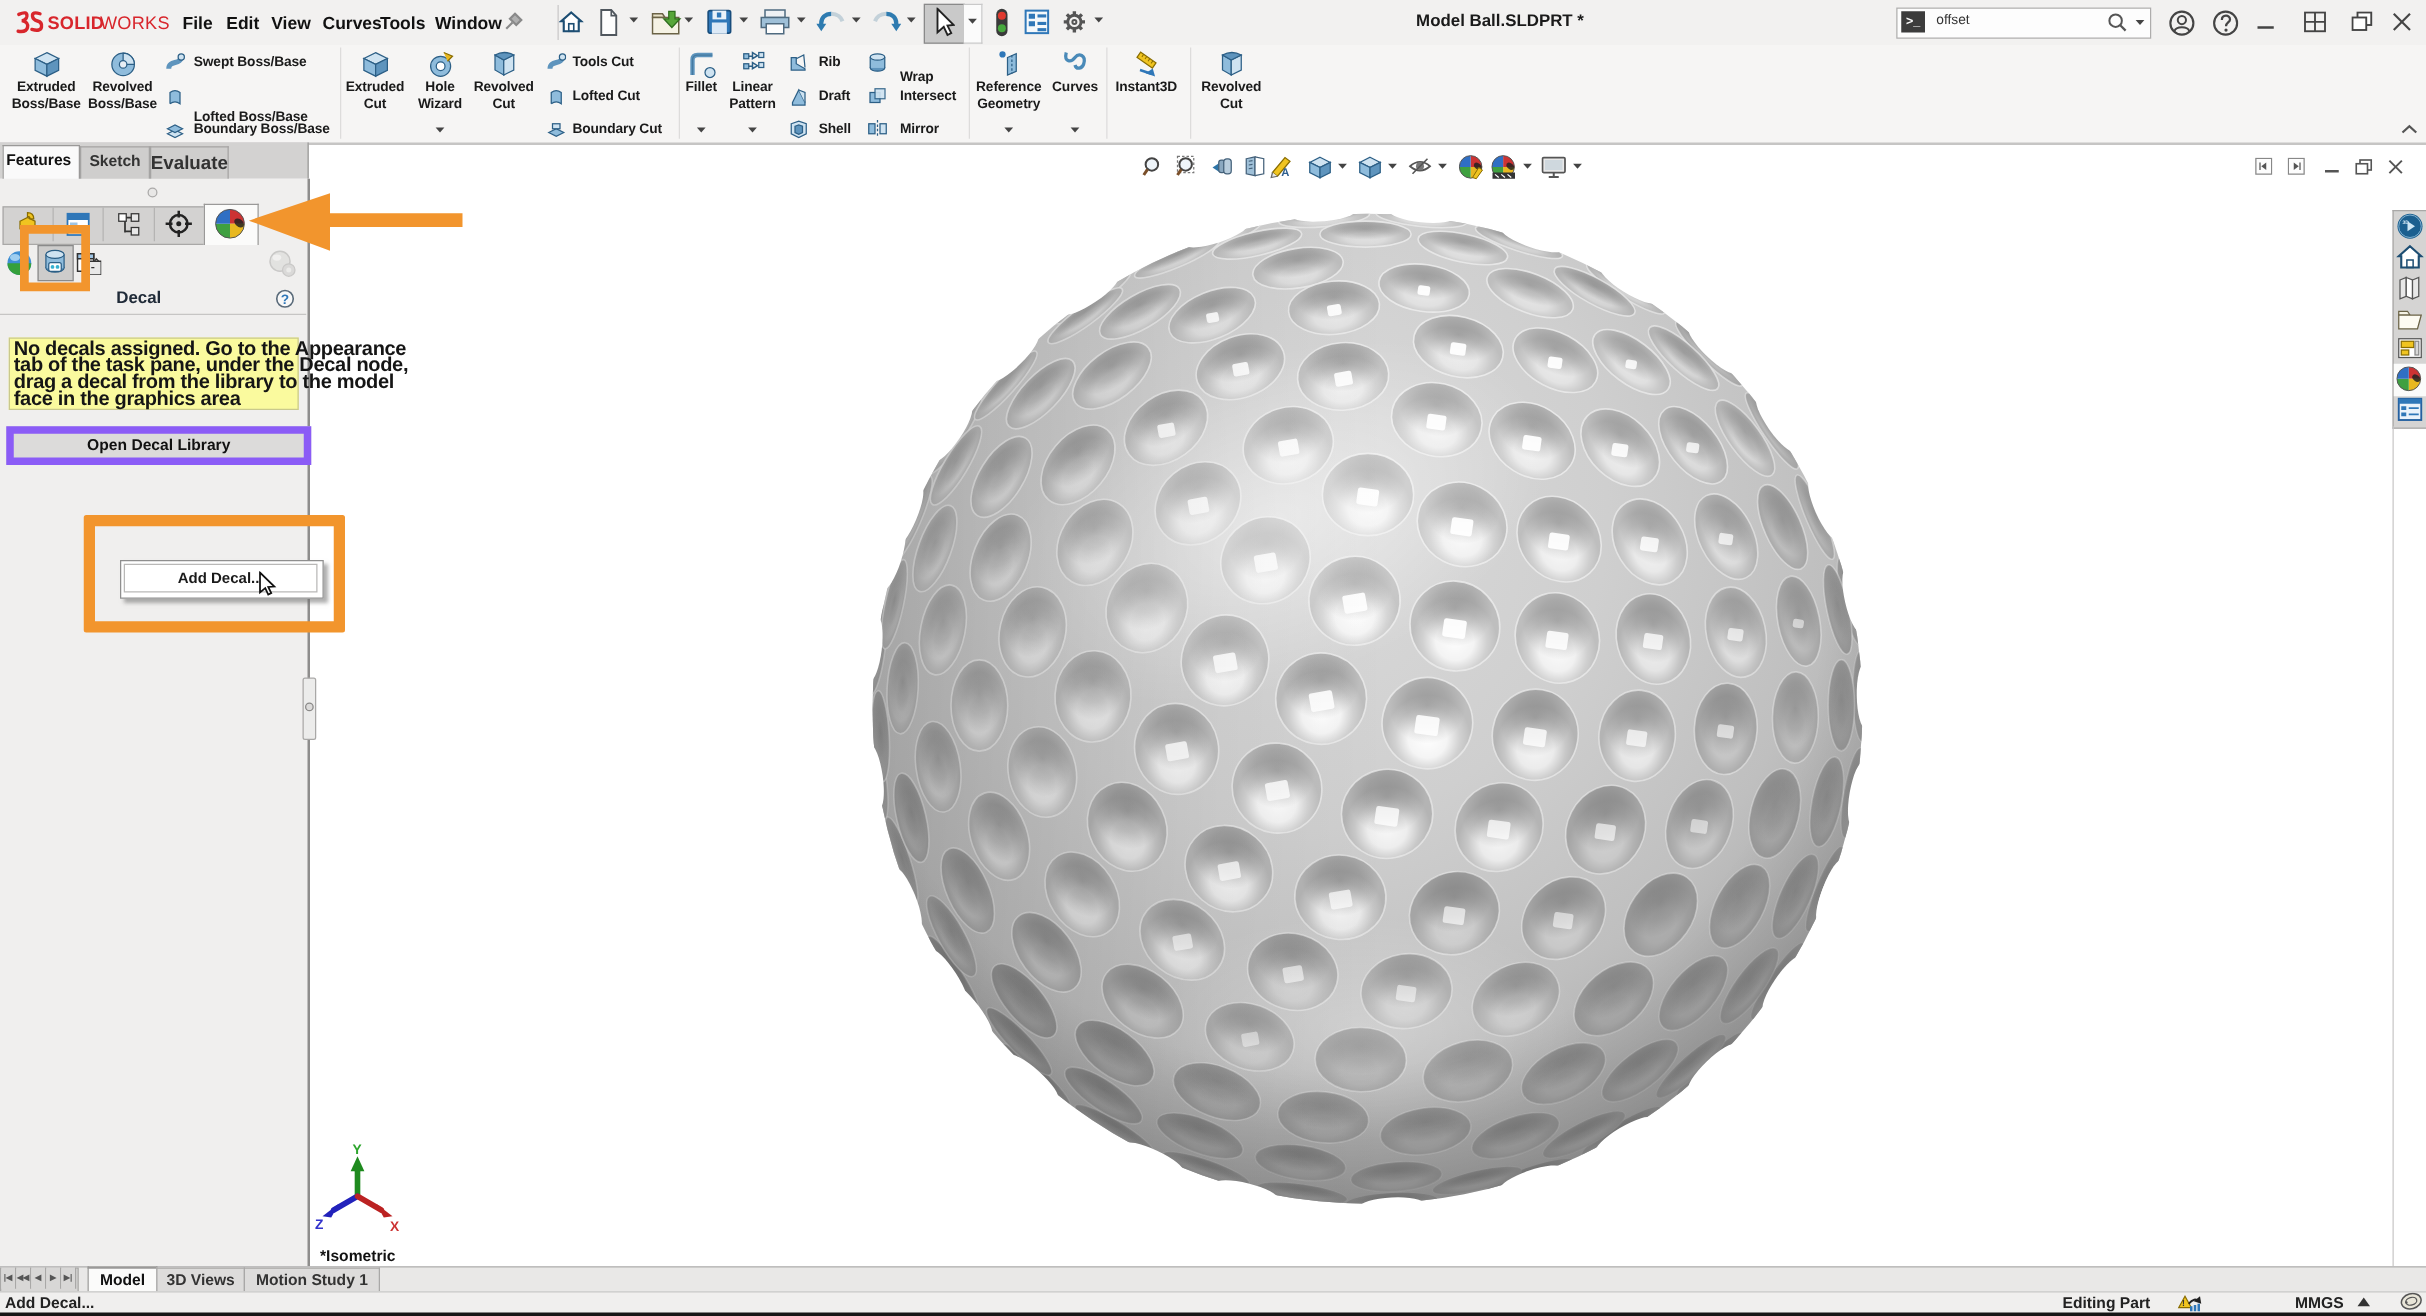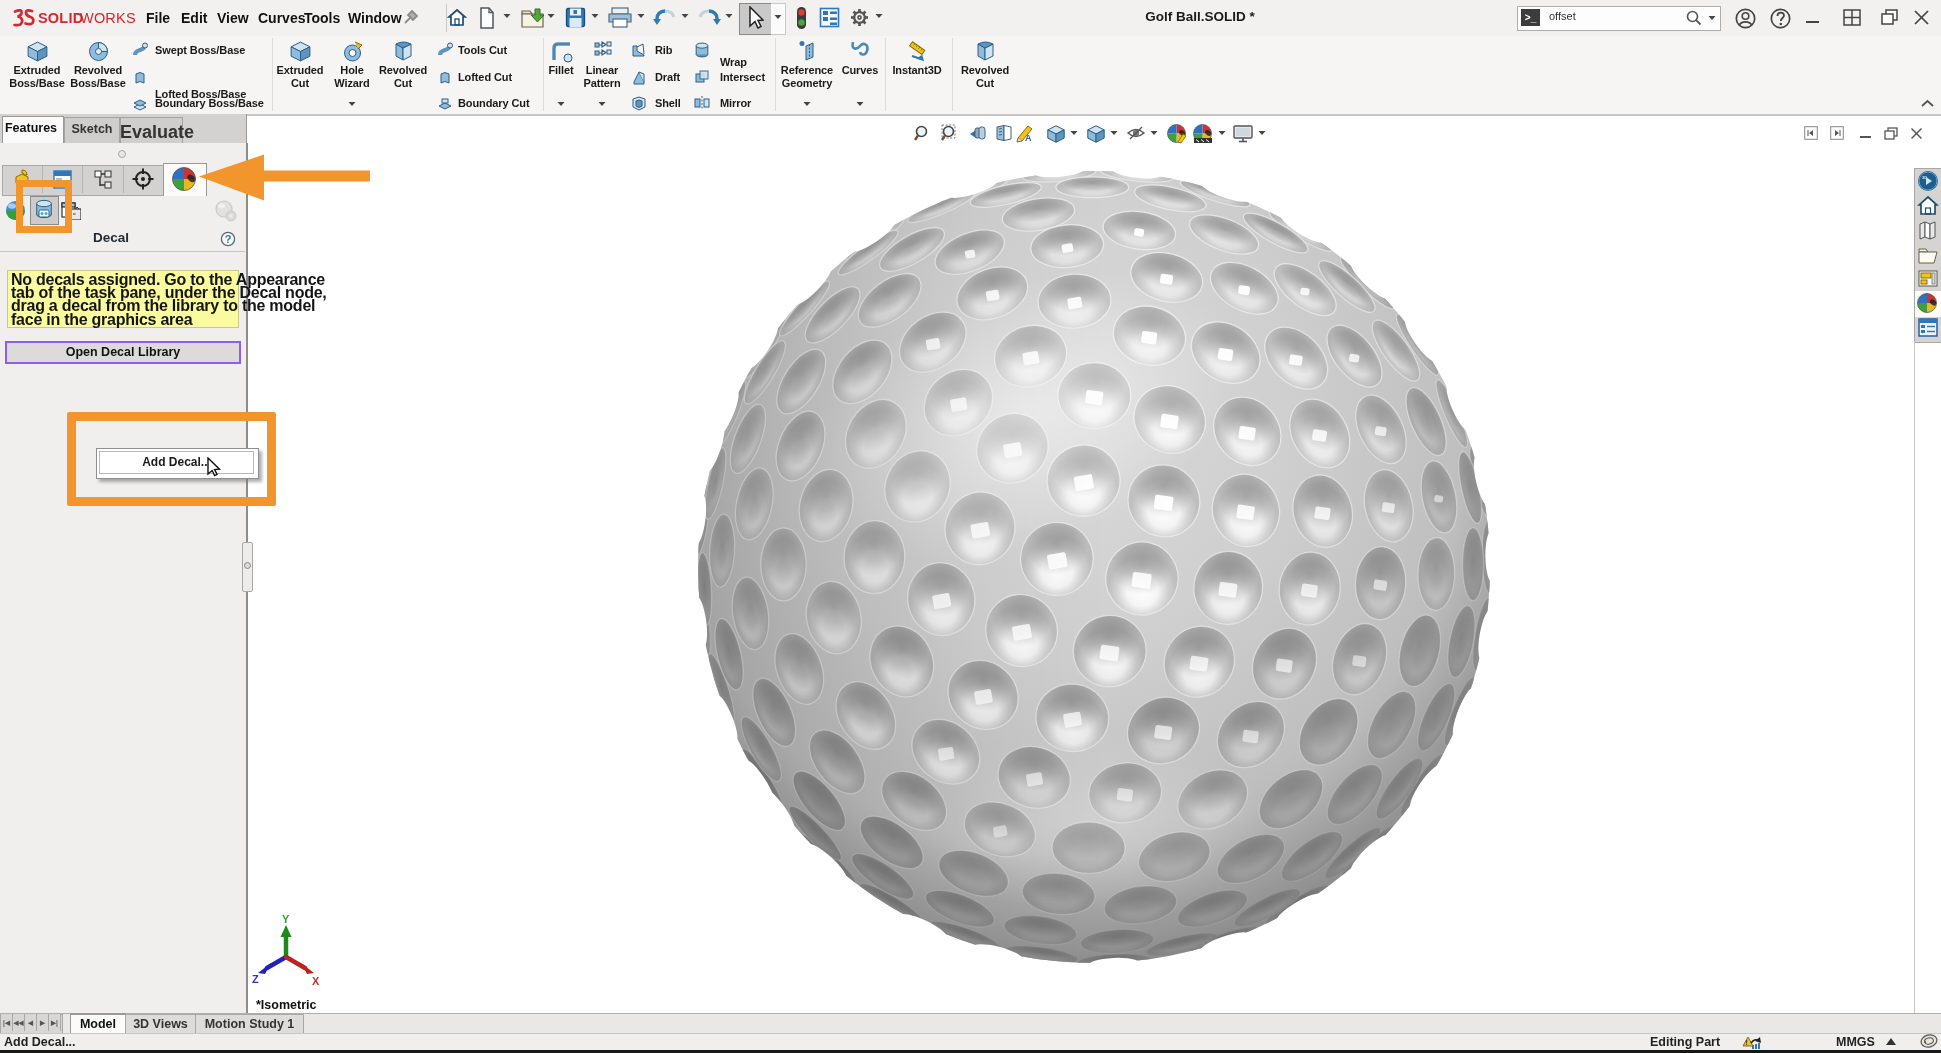--- a/index.html
+++ b/index.html
@@ -112,21 +112,21 @@
     <line x1="5.0" y1="10.5" x2="2.0" y2="10.5" stroke="#555" stroke-width="2.7"></line>
     <line x1="6.6" y1="6.6" x2="4.5" y2="4.5" stroke="#555" stroke-width="2.7"></line>
     <line x1="10.5" y1="5.0" x2="10.5" y2="2.0" stroke="#555" stroke-width="2.7"></line>
     <line x1="14.4" y1="6.6" x2="16.5" y2="4.5" stroke="#555" stroke-width="2.7"></line>
     <circle cx="10.5" cy="10.5" r="5.3" fill="none" stroke="#555" stroke-width="2.3"></circle>
     <circle cx="10.5" cy="10.5" r="1.6" fill="none" stroke="#555" stroke-width="1.6"></circle>
   </svg>
 <svg style="position:absolute;left:875px;top:13px" width="8" height="6">
     <polygon points="0.5,1 7.5,1 4,5" fill="#444"></polygon>
   </svg>
-<div class="ab" style="left:1000px;top:9px;width:400px;text-align:center;font-size:13.5px;font-weight:600;color:#1a1a1a;">Golf Ball.SOLID *</div>
+<div class="ab" style="left:1000px;top:9px;width:400px;text-align:center;font-size:13.5px;font-weight:600;color:#1a1a1a;">Model Ball.SLDPRT *</div>
 <div class="ab" style="left:1517px;top:6px;width:202px;height:23px;background:#fdfdfd;border:1px solid #aeadac;"></div>
 <div class="ab" style="left:1521px;top:9px;width:19px;height:17px;background:#3c3c3c;color:#fff;font-size:10px;line-height:17px;text-align:center;">&gt;_</div>
 <div class="ab" style="left:1549px;top:10px;font-size:11px;font-weight:400;color:#333;">offset</div>
 <svg style="position:absolute;left:1686px;top:10px;" width="16" height="16" viewBox="0 0 16 16">
     <circle cx="6.5" cy="6.5" r="5" fill="none" stroke="#555" stroke-width="1.6"></circle>
     <line x1="10.2" y1="10.2" x2="14.5" y2="14.5" stroke="#555" stroke-width="1.8"></line>
   </svg>
 <svg style="position:absolute;left:1708px;top:15px" width="8" height="6">
     <polygon points="0.5,1 7.5,1 4,5" fill="#444"></polygon>
   </svg>
@@ -324,21 +324,21 @@
 <div class="lbl" style="left:940px;top:64px;width:90px;">Revolved<br>Cut</div>
 <svg style="position:absolute;left:1920px;top:98px;" width="15" height="11" viewBox="0 0 15 11">
     <path d="M2,8 L7.5,3 L13,8" fill="none" stroke="#555" stroke-width="1.8"></path>
   </svg>
 <div class="ab" style="left:0;top:114px;width:246px;height:29px;background:#d3d2d1;border-right:1px solid #9a9998;"></div>
 <div class="ab" style="left:64px;top:117px;width:54px;height:26px;background:#cfcecd;border:1px solid #a5a4a3;border-bottom:none;"></div>
 <div class="ab" style="left:120px;top:117px;width:61px;height:26px;background:#cfcecd;border:1px solid #a5a4a3;border-bottom:none;"></div>
 <div class="ab" style="left:2px;top:116px;width:60px;height:27px;background:#fafafa;border:1px solid #9a9998;border-bottom:none;"></div>
 <div class="ab" style="left:2px;top:121px;width:58px;font-size:12.5px;color:#111;text-align:center;">Features</div>
 <div class="ab" style="left:64px;top:122px;width:56px;font-size:12.5px;font-weight:600;color:#333;text-align:center;">Sketch</div>
-<div class="ab" style="left:120px;top:122px;width:63px;font-size:18px;font-weight:600;color:#333;text-align:center;">Evaluate</div>
+<div class="ab" style="left:120px;top:122px;width:63px;font-size:15px;font-weight:600;color:#333;text-align:center;">Evaluate</div>
 <div class="ab" style="left:0;top:143px;width:246px;height:870px;background:#f0efee;border-right:2px solid #8e8d8c;"></div>
 <div class="ab" style="left:118px;top:150px;width:6px;height:6px;border:1px solid #aaa9a8;border-radius:50%;background:#e8e7e6;"></div>
 <div class="ab" style="left:242px;top:542px;width:9px;height:48px;background:#ececeb;border:1px solid #a9a8a7;border-radius:2px;"></div>
 <div class="ab" style="left:243.5px;top:562px;width:5px;height:5px;border:1px solid #8a8988;border-radius:50%;background:#dcdbda;"></div>
 <div class="ab" style="left:2px;top:165px;width:202px;height:29px;background:#d3d2d1;border:1px solid #a9a8a7;"></div>
 <div class="ab" style="left:42px;top:166px;width:1px;height:27px;background:#b5b4b3;"></div>
 <div class="ab" style="left:82px;top:166px;width:1px;height:27px;background:#b5b4b3;"></div>
 <div class="ab" style="left:123px;top:166px;width:1px;height:27px;background:#b5b4b3;"></div>
 <div class="ab" style="left:163px;top:163px;width:42px;height:32px;background:#fbfbfa;border:1px solid #9a9998;border-bottom:none;"></div>
 <svg style="position:absolute;left:11px;top:168px;" width="22" height="22" viewBox="0 0 22 22">
@@ -410,21 +410,21 @@
     </g>
   </svg>
 <div class="ab" style="left:0px;top:230px;width:222px;text-align:center;font-size:13.5px;color:#202b38;">Decal</div>
 <svg style="position:absolute;left:220px;top:231px;" width="16" height="16" viewBox="0 0 16 16">
     <circle cx="8" cy="8" r="6.6" fill="#f8f8f8" stroke="#5a6b7a" stroke-width="1.3"></circle>
     <text x="8" y="12" text-anchor="middle" font-size="11" font-weight="700" fill="#2f77b8">?</text>
   </svg>
 <div class="ab" style="left:0;top:251px;width:245px;height:1px;background:#c6c5c4;"></div>
 <div class="ab" style="left:7px;top:270px;width:230px;height:56px;background:#fafa9e;border:1px solid #c9c98c;"></div>
 <div class="ab" style="left:11px;top:273px;width:240px;font-size:16px;color:#151515;line-height:13.2px;letter-spacing:-0.25px;white-space:nowrap;">No decals assigned. Go to the Appearance<br>tab of the task pane, under the Decal node,<br>drag a decal from the library to the model<br>face in the graphics area</div>
-<div class="ab" style="left:5px;top:341px;width:232px;height:19px;background:#dcdbda;border:2px solid #8b5cf6;font-size:12.5px;color:#111;text-align:center;line-height:19px;">Open Decal Library</div>
+<div class="ab" style="left:5px;top:341px;width:232px;height:19px;background:#dcdbda;border:6px solid #8b5cf6;font-size:12.5px;color:#111;text-align:center;line-height:19px;">Open Decal Library</div>
 <svg class="ab" style="left:689px;top:162px;" width="810" height="810" viewBox="0 0 810 810">
 <defs>
 <clipPath id="ballclip">
         <circle cx="405" cy="405" r="396"></circle>
       </clipPath>
 <radialGradient id="base" cx="0.42" cy="0.30" r="0.85">
 <stop offset="0" stop-color="#dbdbdb"></stop>
         <stop offset="0.38" stop-color="#cfcfcf"></stop>
 <stop offset="0.64" stop-color="#bfbfbf"></stop>
         <stop offset="0.85" stop-color="#a5a5a5"></stop>

